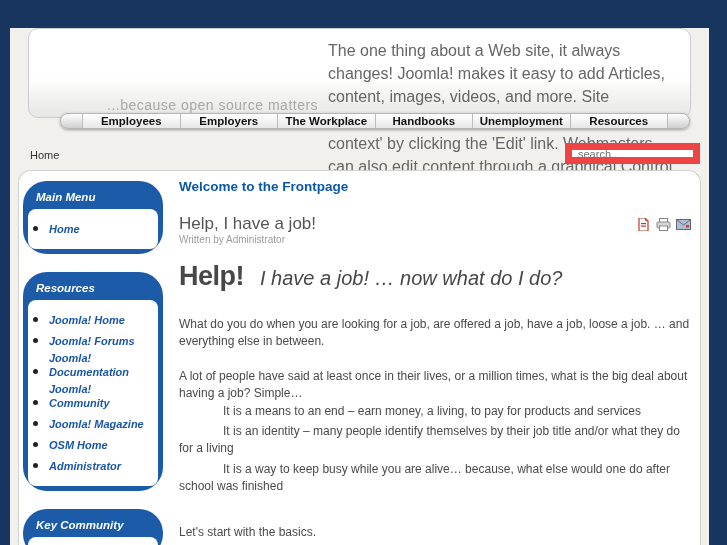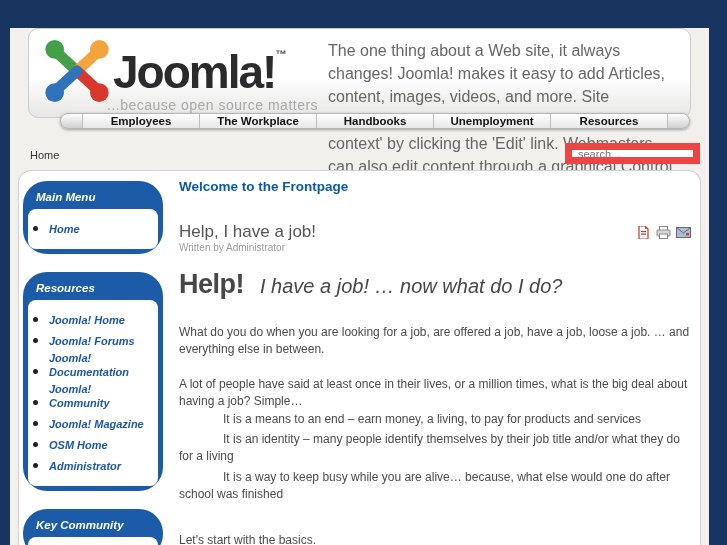--- a/index.html
+++ b/index.html
@@ -72,61 +72,47 @@
   .module-title { color:#fff; font-weight:bold; font-size:11.5px; padding:5px 4px 6px 8px; }
   .module-body { background:#fff; border-radius:8px; padding:7px 4px 9px 4px; }
   .module-body ul { list-style:disc; margin-left:17px; }
   .module-body li { margin:3px 0; color:#222; }
   .module-body li a {
     color:#1b57a8; font-weight:bold; font-size:11px; text-decoration:none;
     line-height:1.25; display:inline-block;
   }
   
   .article-col { position:absolute; left:160px; top:8px; width:512px; }
-  .page-title { color:#0b58a8; font-weight:bold; font-size:13.5px; margin-bottom:28px; }
+  .page-title { color:#0b58a8; font-weight:bold; font-size:13.5px; margin-bottom:20px; }
   .article-head { display:flex; justify-content:space-between; align-items:flex-start; }
   .article-title { font-size:17px; color:#555; font-weight:normal; }
   .action-icons { display:flex; gap:5px; margin-top:3px; }
   .action-icons span { display:inline-block; width:15px; height:13px; cursor:pointer; }
   .meta { font-size:10px; color:#9c9c9c; }
   .big-heading { margin-top:16px; color:#474747; }
   .big-heading .h-main { font-size:27px; font-weight:bold; letter-spacing:-0.5px; }
   .big-heading .h-sub { font-size:20px; font-style:italic; margin-left:16px; }
   .body-text { margin-top:24px; font-size:12px; color:#4a4a4a; line-height:1.45; }
   .body-text p.para { margin-bottom:17px; }
   .body-text p.indent { text-indent:44px; margin-bottom:3px; }
   .body-text p.gap-top { margin-top:28px; }
 </style>
 </head>
 <body>
 
 <div class="page">
 
   <div class="header-box">
-    <div class="logo-wrap">
-      <svg class="logo-svg" viewBox="0 0 100 100">
-        <g stroke-linecap="round" fill="none">
-          <path d="M24 26 L50 50" stroke="#44a048" stroke-width="15"></path>
-          <path d="M76 26 L50 50" stroke="#f4a43d" stroke-width="15"></path>
-          <path d="M76 74 L50 50" stroke="#d9382d" stroke-width="15"></path>
-          <path d="M24 74 L50 50" stroke="#3073ba" stroke-width="15"></path>
-        </g>
-        <circle cx="19" cy="20" r="13" fill="#44a048"></circle>
-        <circle cx="81" cy="20" r="13" fill="#f4a43d"></circle>
-        <circle cx="81" cy="80" r="13" fill="#d9382d"></circle>
-        <circle cx="19" cy="80" r="13" fill="#3073ba"></circle>
-      </svg>
-      <div class="logo-text"><span>Joomla!</span><span class="logo-tm">™</span></div>
-    </div>
     <div class="tagline">...because open source matters</div>
     <div class="header-desc">The one thing about a Web site, it always changes! Joomla! makes it easy to add Articles, content, images, videos, and more. Site administrators can edit and manage content 'in-context' by clicking the 'Edit' link. Webmasters can also edit content through a graphical Control Panel that gives you complete control over your site.</div>
   </div>
 
   <div class="nav-pill">
     <a class="nav-tab">Employees</a>
+    <a class="nav-tab">Employers</a>
     <a class="nav-tab">The Workplace</a>
     <a class="nav-tab">Handbooks</a>
     <a class="nav-tab">Unemployment</a>
     <a class="nav-tab">Resources</a>
   </div>
 
   <div class="breadcrumb">Home</div>
   <input class="search-input" type="text" placeholder="search..." style="">
 
   <div class="content-box">

